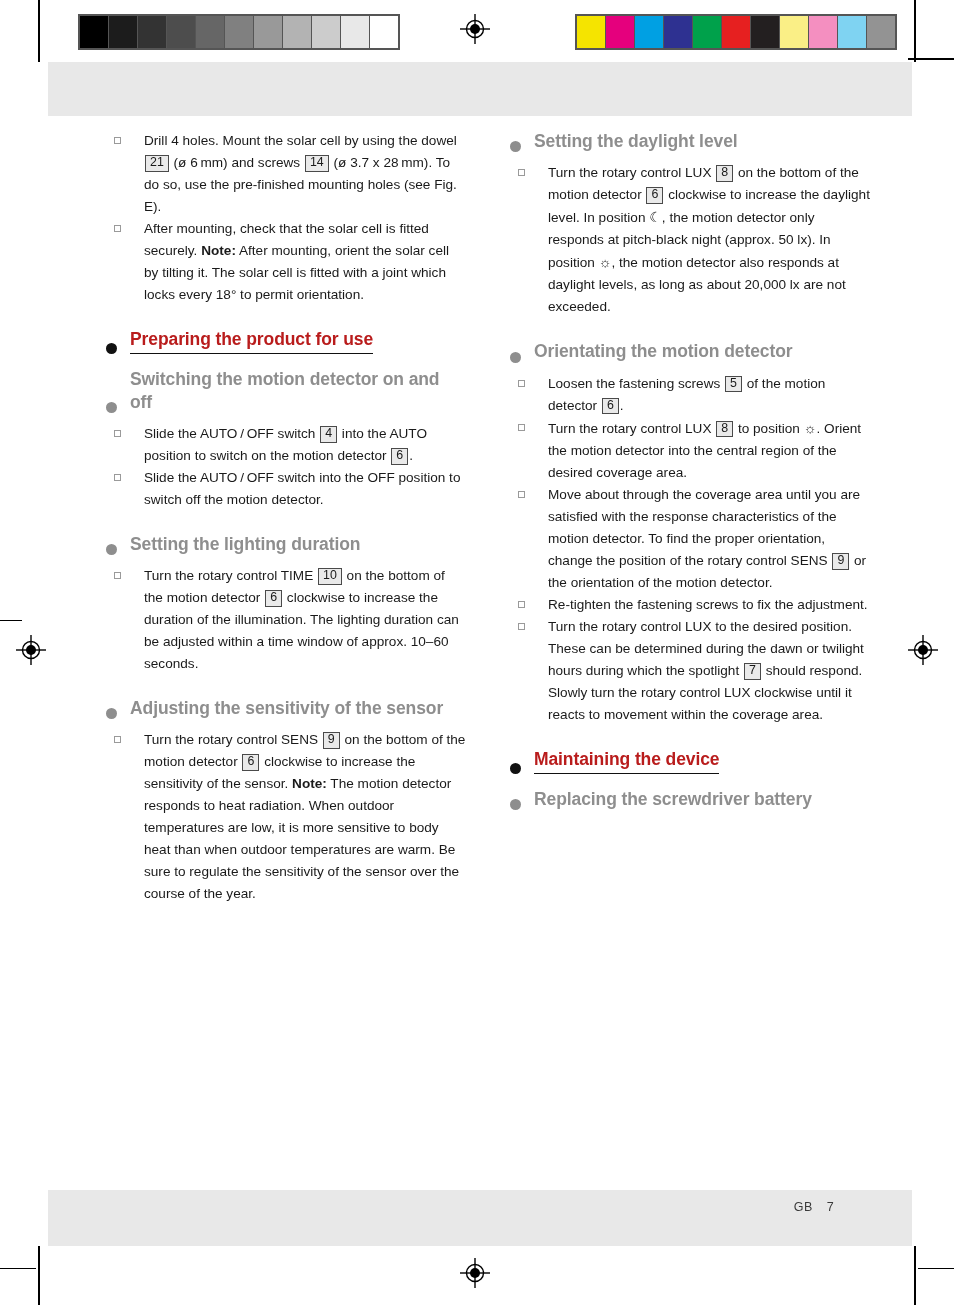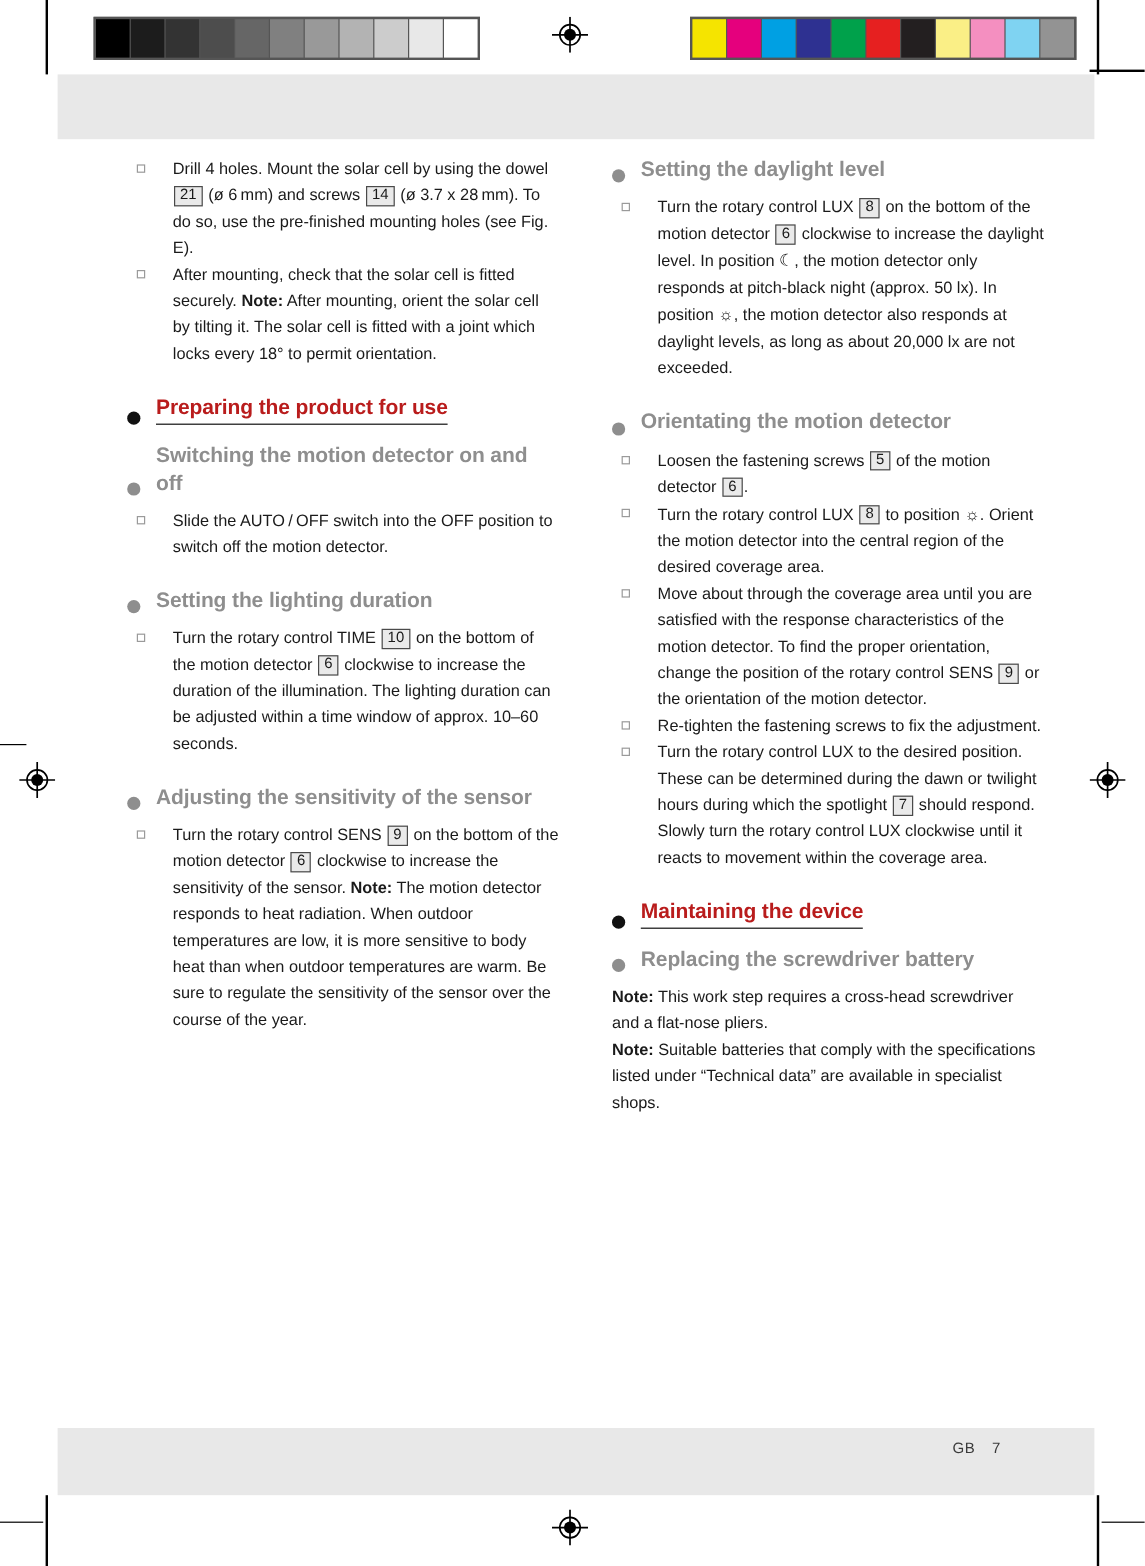--- a/index.html
+++ b/index.html
@@ -260,20 +260,21 @@
       <div class="heading level1">
         <span class="dot"></span>
         <span class="htext">Preparing the product for use</span>
       </div>
       <div class="heading level2" style="margin-top: 2px;">
         <span class="dot"></span>
         <span class="htext">Switching the motion detector on and off</span>
       </div>
       <div class="blk" style="margin-top: 6px;">
         <ul class="steps">
+          <li>Slide the AUTO / OFF switch <span class="refnum">4</span> into the AUTO position to switch on the motion detector <span class="refnum">6</span>.</li>
           <li>Slide the AUTO / OFF switch into the OFF position to switch off the motion detector.</li>
         </ul>
       </div>
       <div class="heading level2">
         <span class="dot"></span>
         <span class="htext">Setting the lighting duration</span>
       </div>
       <div class="blk" style="margin-top: 6px;">
         <ul class="steps">
           <li>Turn the rotary control TIME <span class="refnum">10</span> on the bottom of the motion detector <span class="refnum">6</span> clockwise to increase the duration of the illumination. The lighting duration can be adjusted within a time window of approx. 10–60 seconds.</li>
@@ -313,18 +314,14 @@
         </ul>
       </div>
       <div class="heading level1">
         <span class="dot"></span>
         <span class="htext">Maintaining the device</span>
       </div>
       <div class="heading level2" style="margin-top: 2px;">
         <span class="dot"></span>
         <span class="htext">Replacing the screwdriver battery</span>
       </div>
-      <div class="blk" style="margin-top: 6px;">
-        <p class="plain"><span class="b">Note:</span> This work step requires a cross-head screwdriver and a flat-nose pliers.</p>
-        <p class="plain"><span class="b">Note:</span> Suitable batteries that comply with the specifications listed under “Technical data” are available in specialist shops.</p>
-      </div>
     </div>
 </div>
 
 </body></html>

